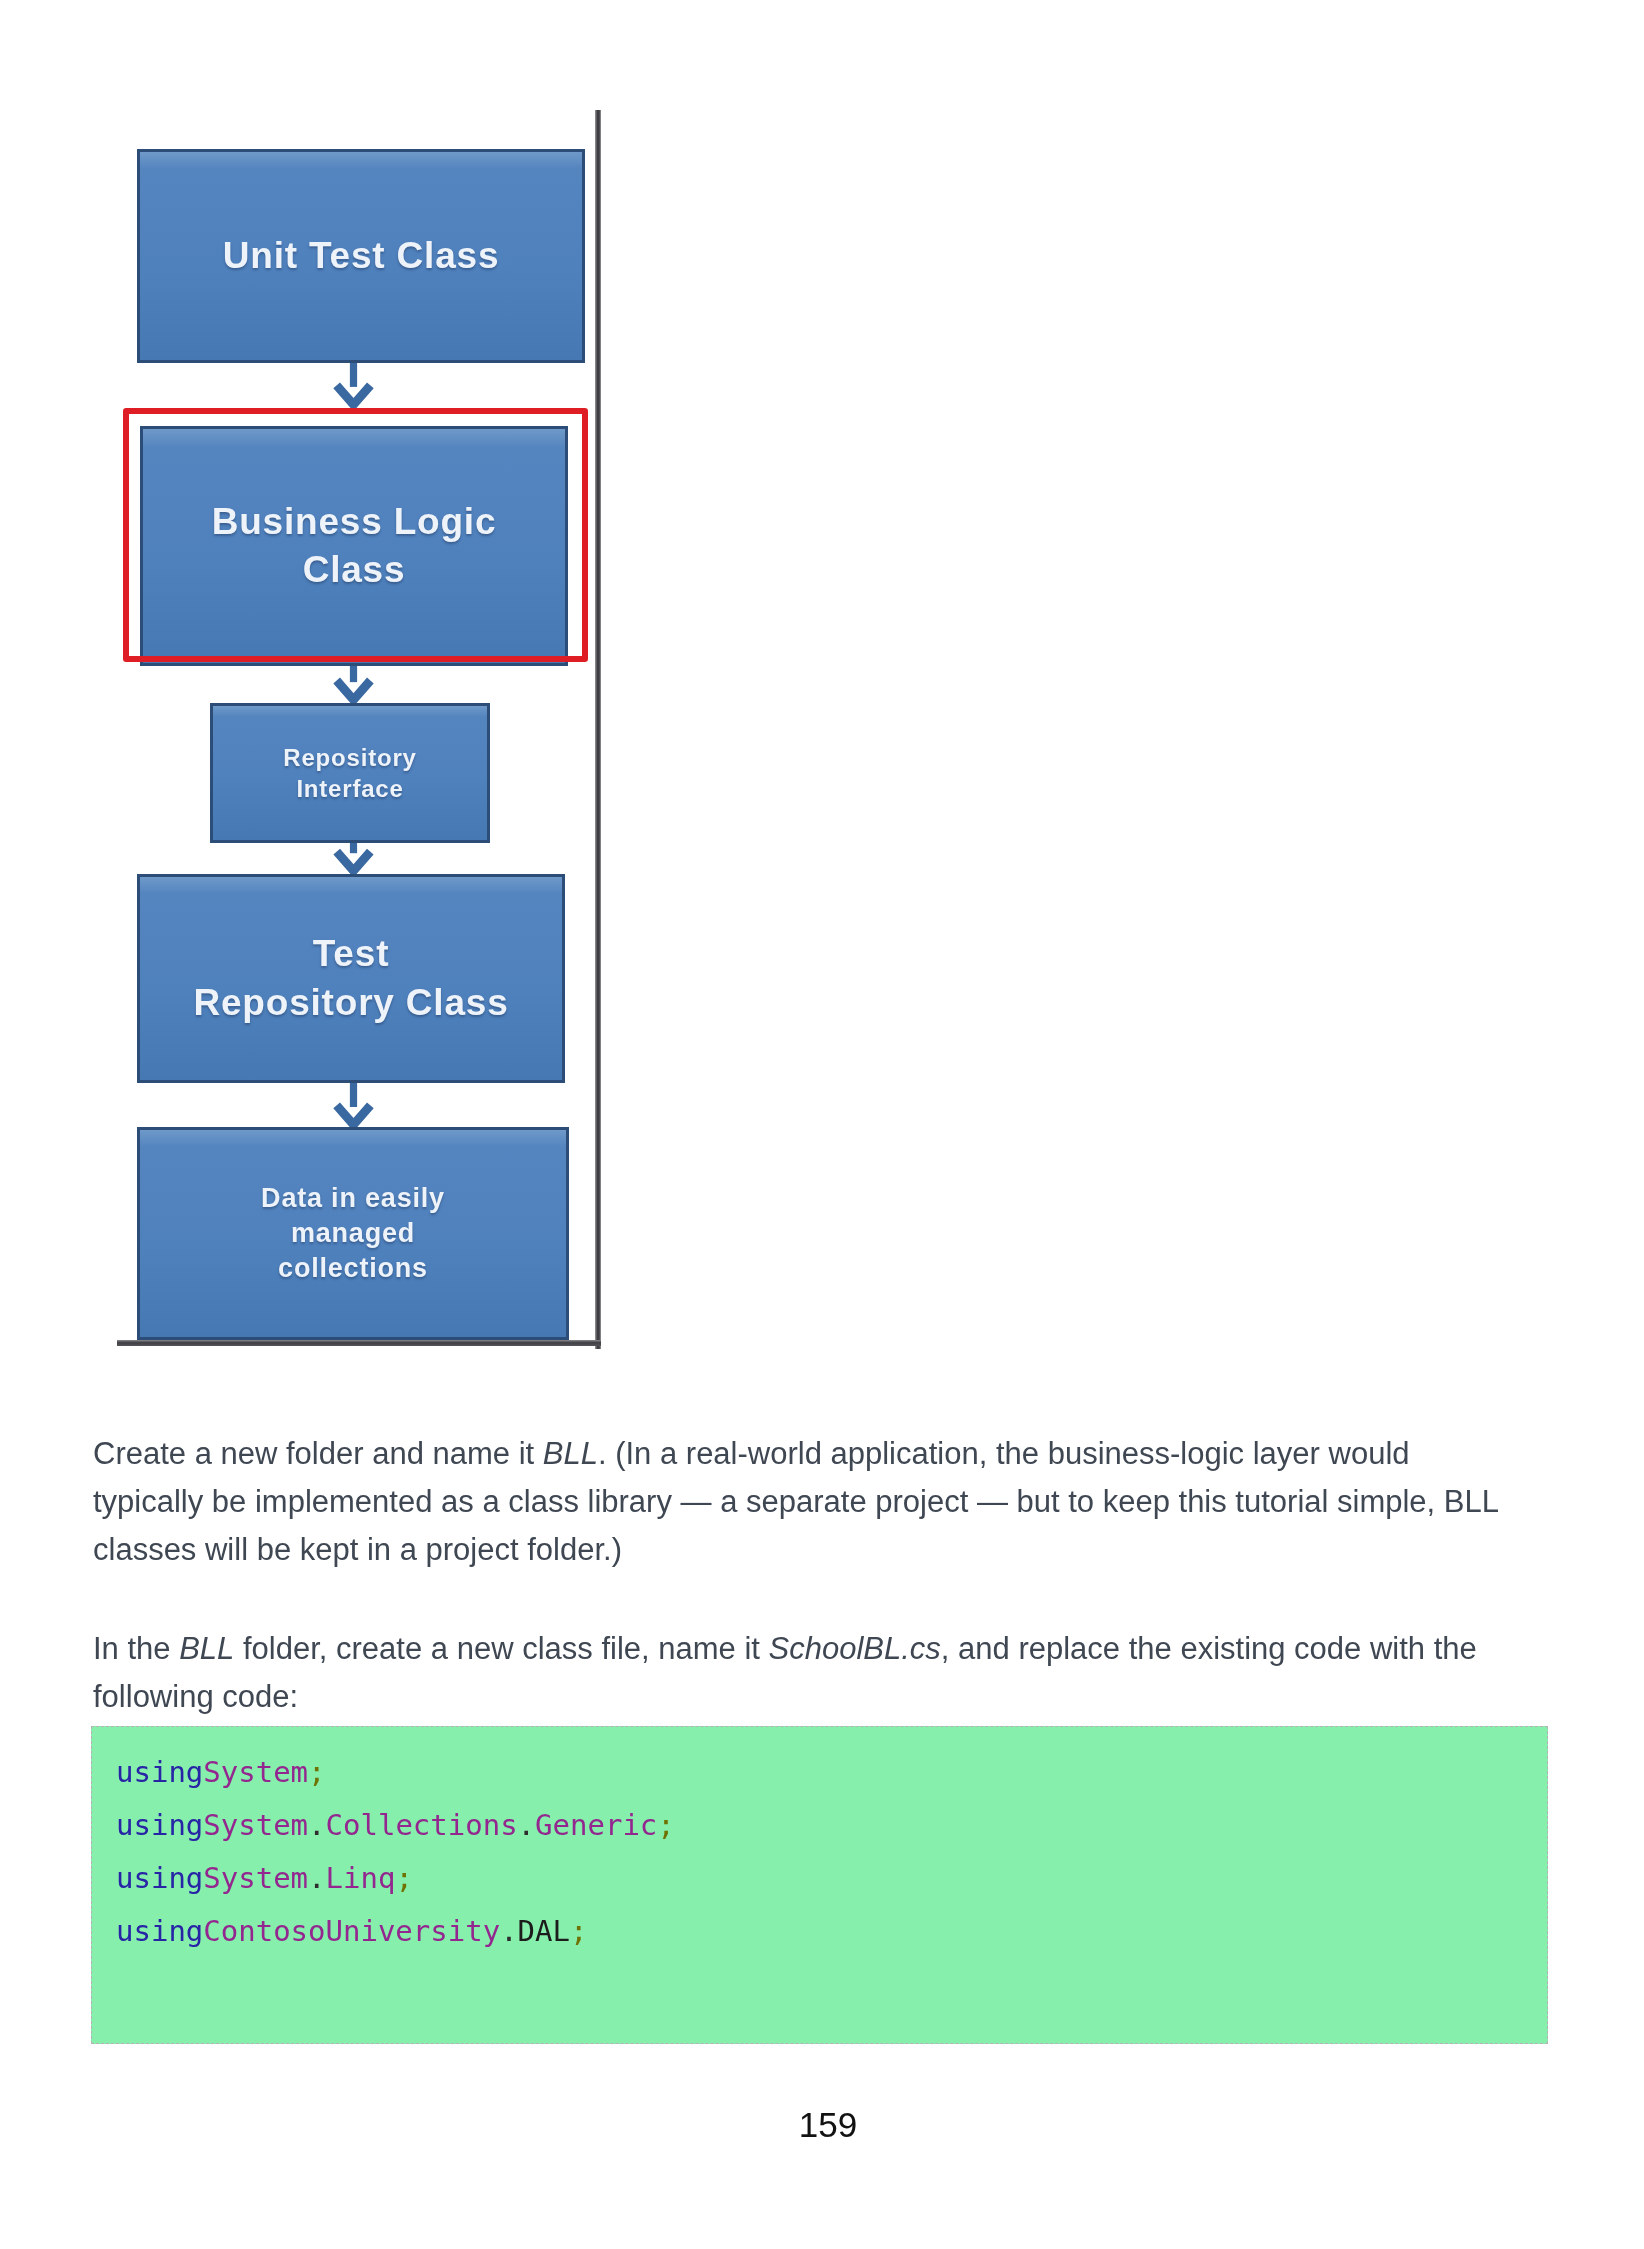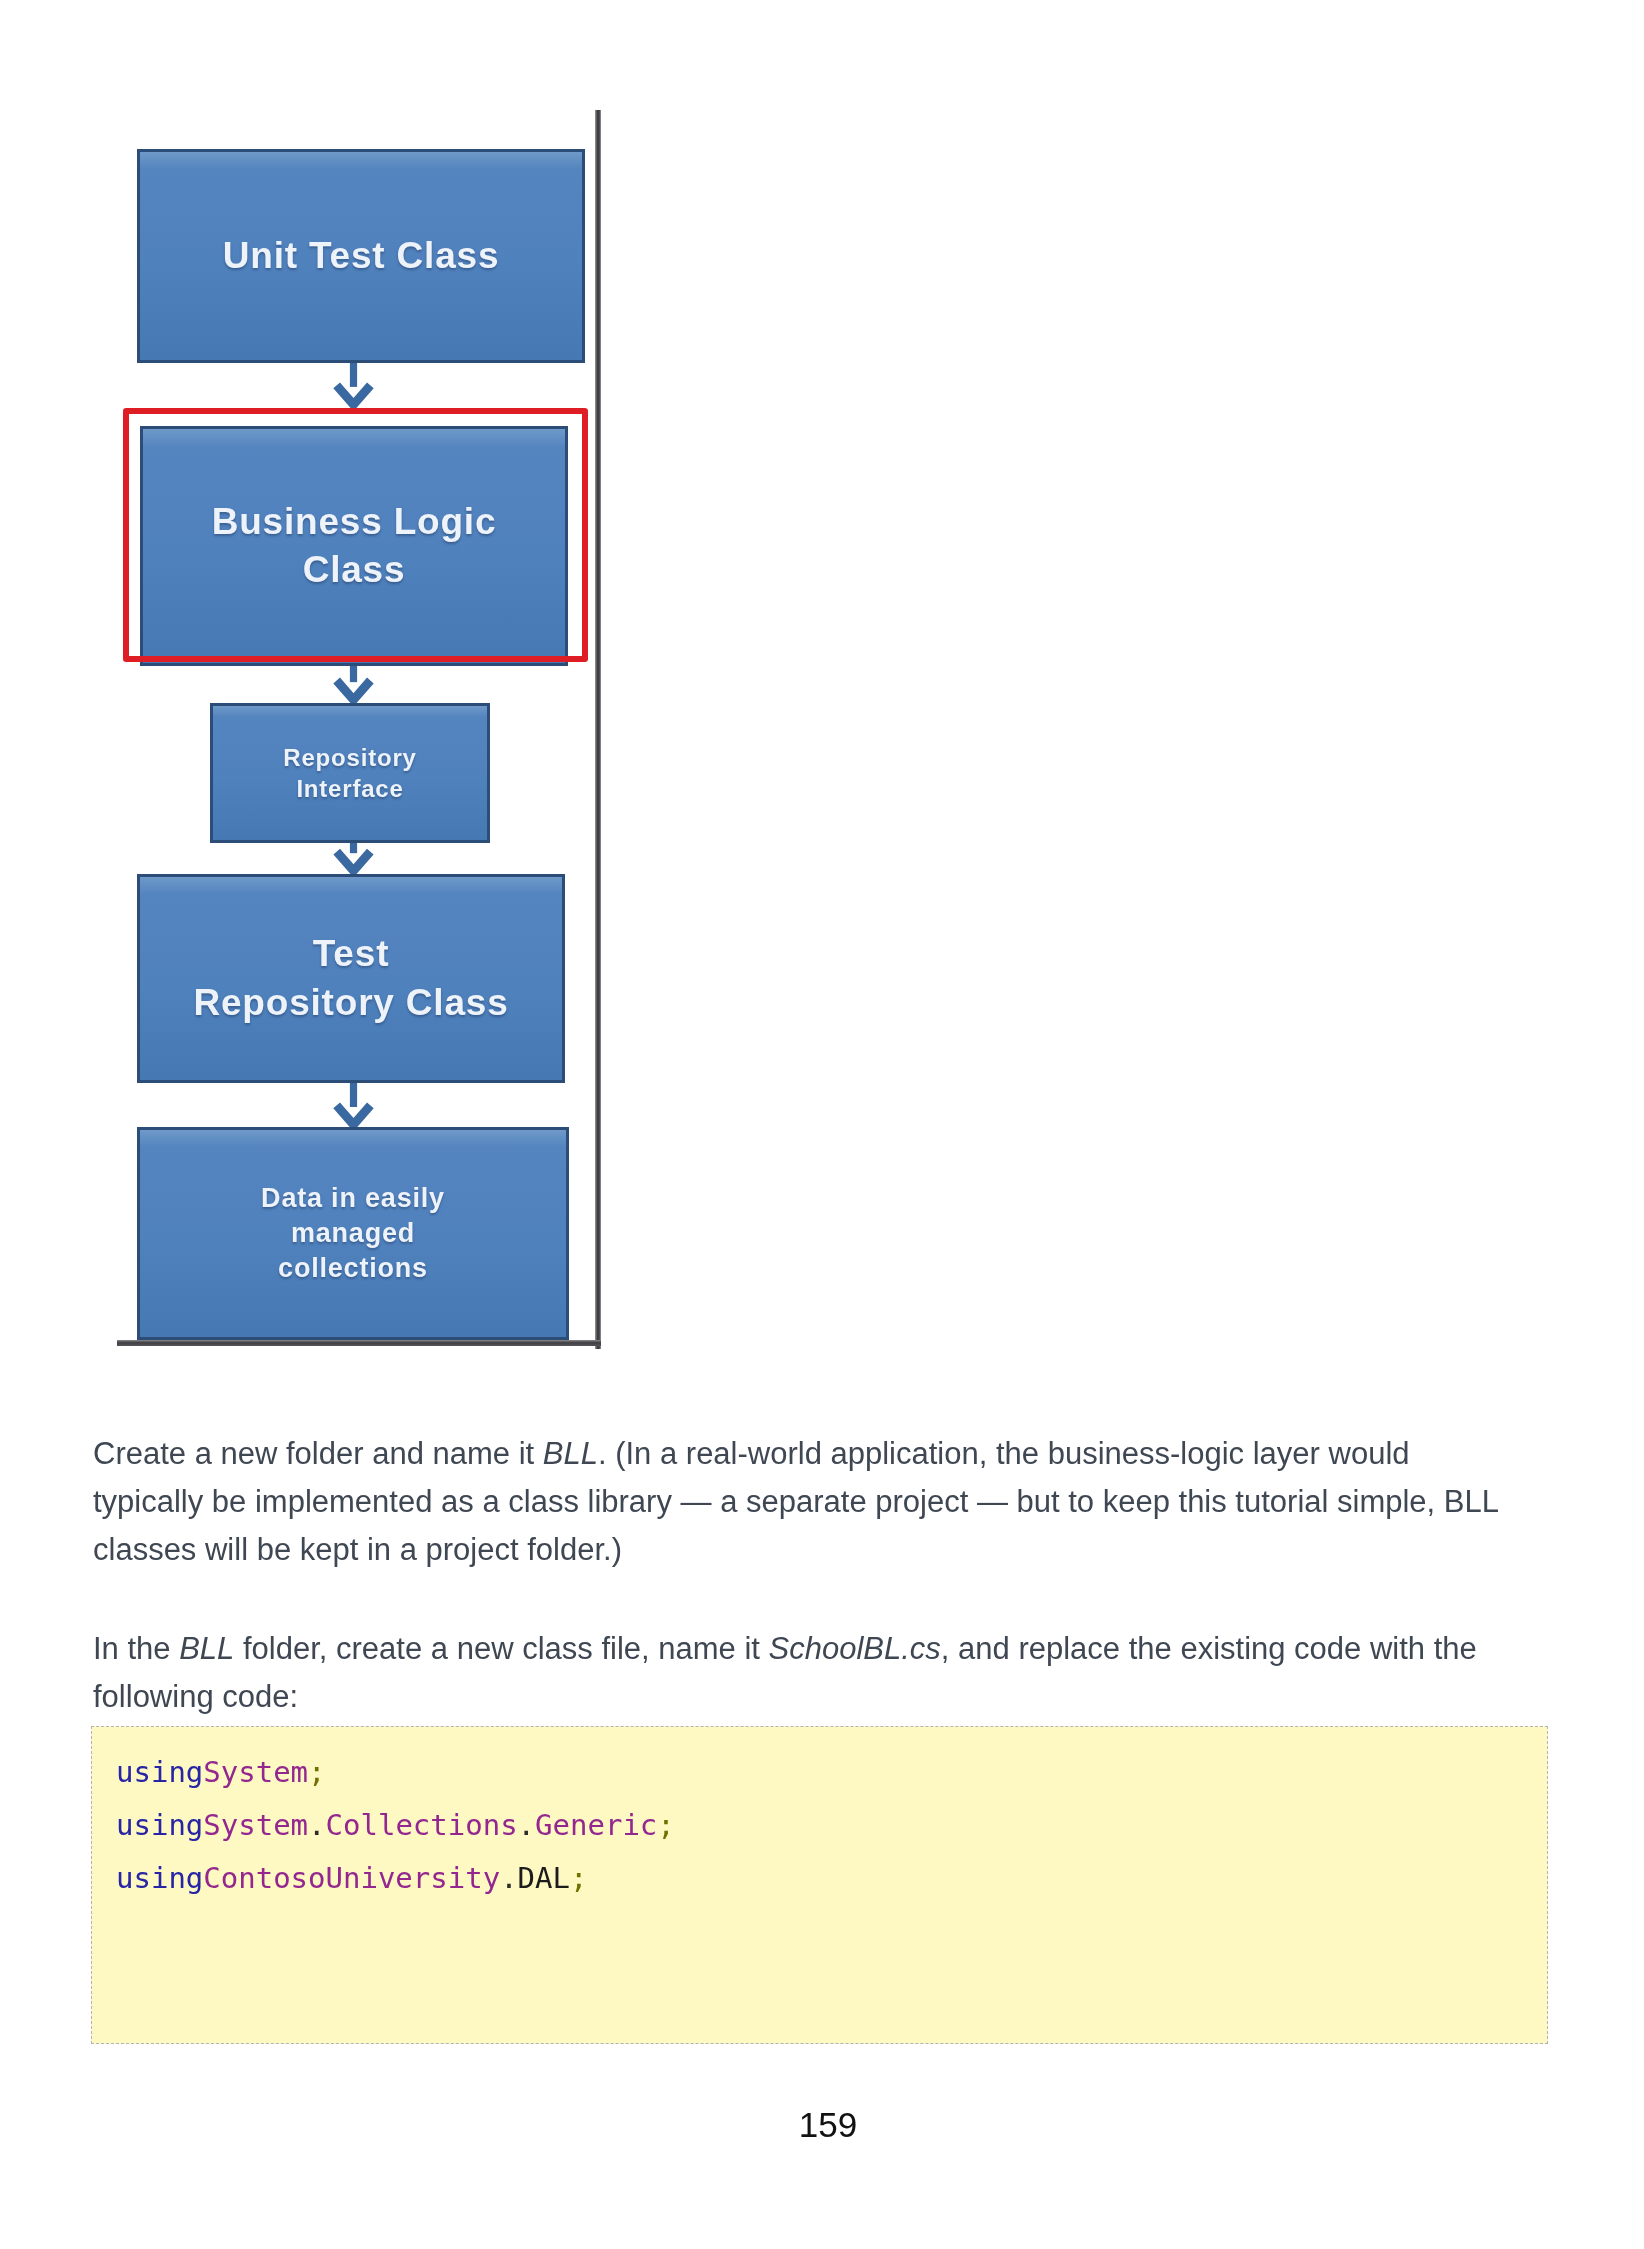--- a/index.html
+++ b/index.html
@@ -58,21 +58,21 @@
     font-size:31px;line-height:48px;color:#3f4753;
   }
   .para-1{top:1399px;}
   .para-2{top:1594px;}
   .it{font-style:italic;}
 
   
   .code-block{
     position:absolute;box-sizing:border-box;
     left:91px;top:1726px;width:1457px;height:318px;
-    background:#fef9c3;
+    background:#86efac;
     border:1.6px dashed #b2b2b7;
     padding:19px 16px 0 24px;
     font-family:"DejaVu Sans Mono", monospace;
     font-size:29px;
   }
   .code-line{line-height:53px;white-space:pre;}
   .tok-kw{color:#2724a6;}
   .tok-ns{color:#93278f;}
   .tok-dot{color:#2d2d2d;}
   .tok-sc{color:#6f7200;}
@@ -137,19 +137,20 @@
     <div class="bline">managed</div>
     <div class="bline">collections</div>
   </div>
 
   <p class="para para-1"><span>Create a new folder and name it </span><span class="it">BLL</span><span>. (In a real-world application, the business-logic layer would typically be implemented as a class library — a separate project — but to keep this tutorial simple, BLL classes will be kept in a project folder.)</span></p>
   <p class="para para-2"><span>In the </span><span class="it">BLL</span><span> folder, create a new class file, name it </span><span class="it">SchoolBL.cs</span><span>, and replace the existing code with the following code:</span></p>
 
   <div class="code-block">
       <div class="code-line"><span class="tok-kw">using</span><span class="tok-ns">System</span><span class="tok-sc">;</span></div>
       <div class="code-line"><span class="tok-kw">using</span><span class="tok-ns">System</span><span class="tok-dot">.</span><span class="tok-ns">Collections</span><span class="tok-dot">.</span><span class="tok-ns">Generic</span><span class="tok-sc">;</span></div>
+      <div class="code-line"><span class="tok-kw">using</span><span class="tok-ns">System</span><span class="tok-dot">.</span><span class="tok-ns">Linq</span><span class="tok-sc">;</span></div>
       <div class="code-line"><span class="tok-kw">using</span><span class="tok-ns">ContosoUniversity</span><span class="tok-dot">.</span><span class="tok-plain">DAL</span><span class="tok-sc">;</span></div>
     </div>
 
   <div class="page-number">159</div>
 
 </div>
 
 
 </body></html>

